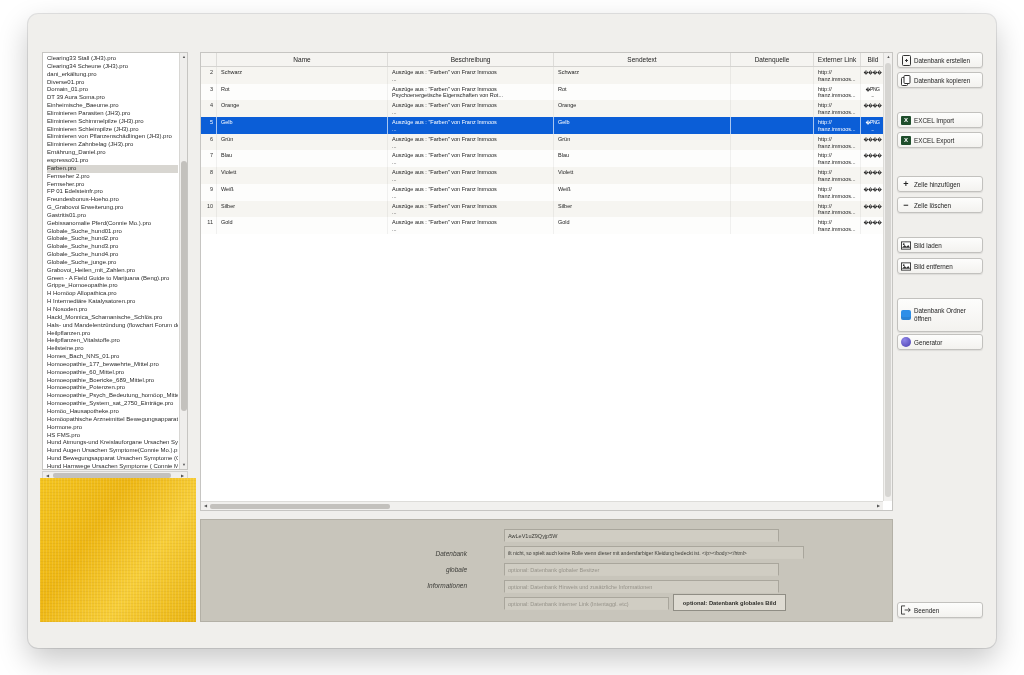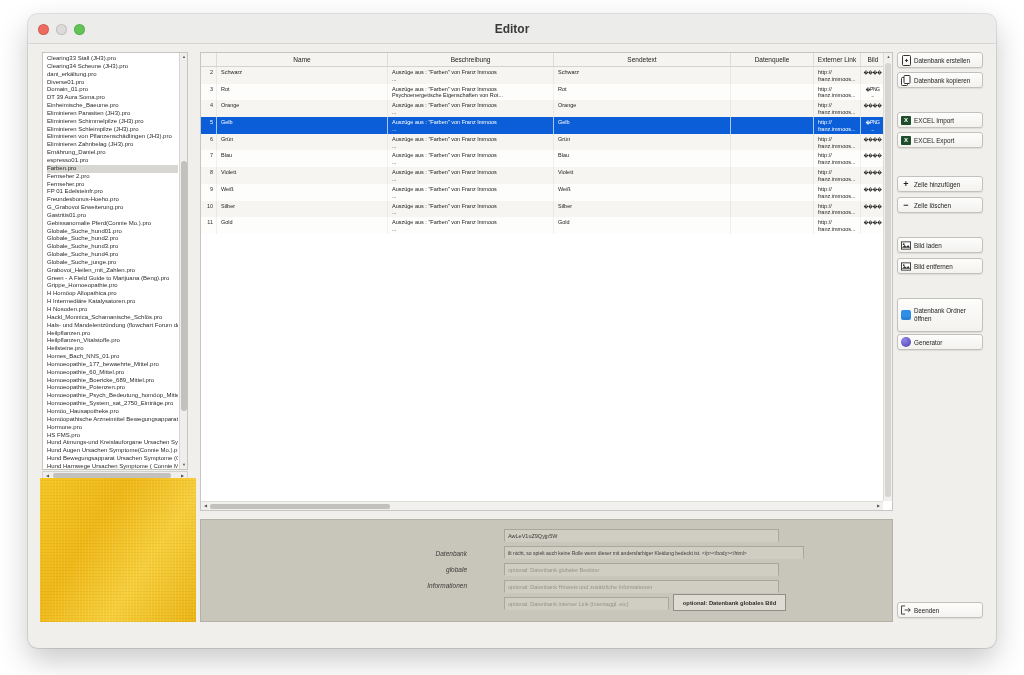--- a/index.html
+++ b/index.html
@@ -82,28 +82,20 @@
   .tall { height:34px; }
   .tall .lbl { line-height:8px; }
 
   .arrtxt { font-size:4px; color:#555; }
 </style>
 </head>
 <body>
 
 <div class="window">
 
-  <div class="titlebar">
-    <div class="traffic">
-      <div class="tl red"></div>
-      <div class="tl gray"></div>
-      <div class="tl green"></div>
-    </div>
-    <div class="title">Editor</div>
-  </div>
 
   <div class="filelist">
     <div class="filelist-items">
         <div class="file-item">Clearing33 Stall (JH3).pro</div>
         <div class="file-item">Clearing34 Scheune (JH3).pro</div>
         <div class="file-item">dani_erkältung.pro</div>
         <div class="file-item">Diverse01.pro</div>
         <div class="file-item">Domain_01.pro</div>
         <div class="file-item">DT 39 Aura Soma.pro</div>
         <div class="file-item">Einheimische_Baeume.pro</div>

